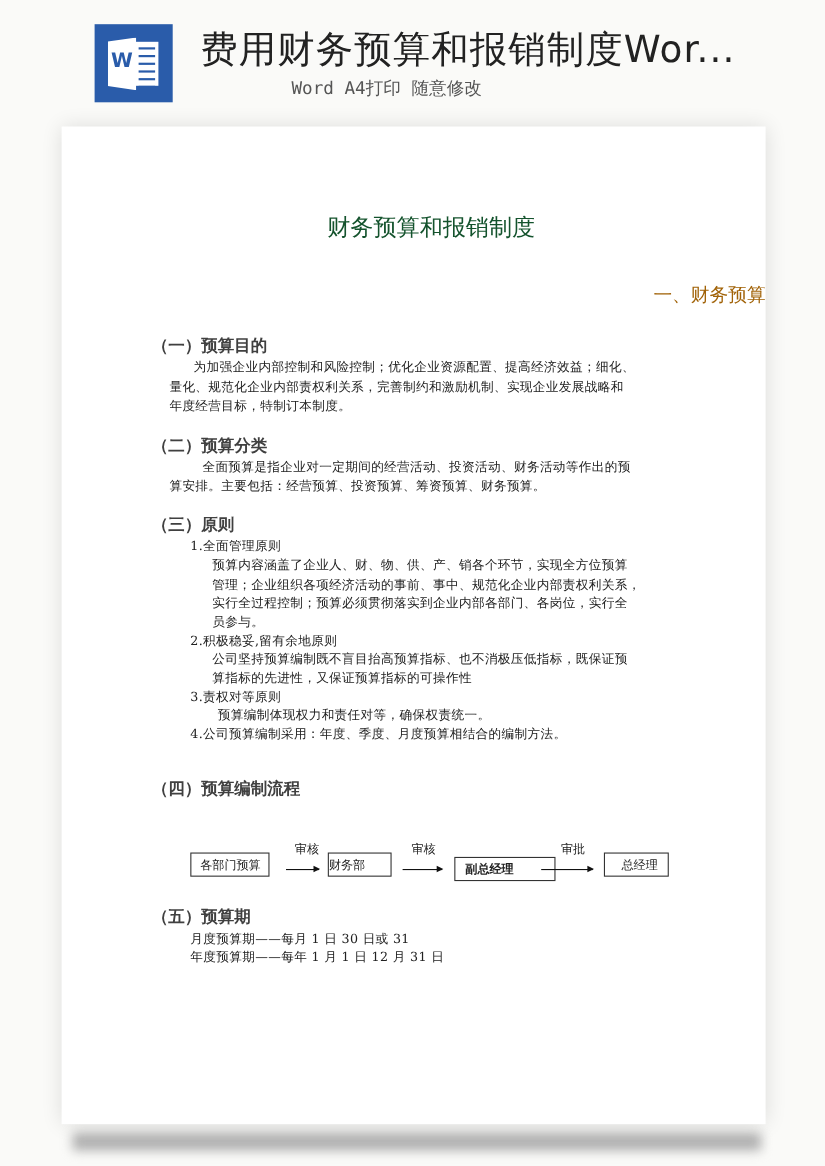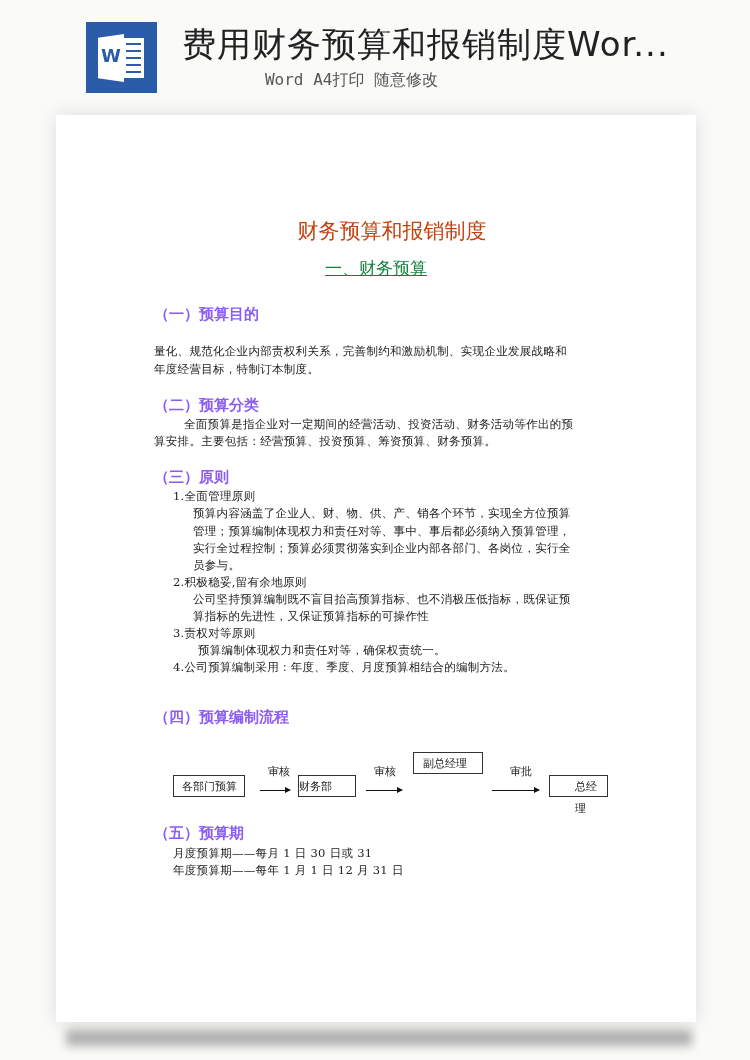--- a/index.html
+++ b/index.html
@@ -44,29 +44,29 @@
   .page-shadow {
     position: absolute; left: 66px; top: 1030px; width: 626px; height: 16px;
     background: #b0b0b0; filter: blur(5px);
   }
   .page {
     position: absolute; left: 56px; top: 115px; width: 640px; height: 907px;
     background: #fff; box-shadow: 0 0 18px rgba(0,0,0,0.12);
   }
   .doc-title {
     position: absolute; left: 0; width: 672px; top: 78px; text-align: center;
-    font-size: 21px; font-family: "DejaVu Sans", sans-serif; color: #c2410c; margin-top: 24px;
+    font-size: 21px; font-family: "DejaVu Sans", sans-serif; color: #14532d;
   }
   .chapter {
-    position: absolute; left: 0; width: 640px; top: 142px; text-align: center;
-    font-size: 17px; font-family: "DejaVu Sans", sans-serif; color: #15803d; text-decoration: underline;
+    position: absolute; left: 0; width: 640px; top: 142px; text-align: right;
+    font-size: 17px; font-family: "DejaVu Sans", sans-serif; color: #a16207;
   }
   .h2 {
-    position: absolute; left: 98px; font-size: 15px; font-weight: bold;
-    font-family: Liberation Serif, serif; color: #8b5cf6; white-space: nowrap;
+    position: absolute; left: 82px; font-size: 15px; font-weight: bold;
+    font-family: Liberation Serif, serif; color: #404040; white-space: nowrap;
   }
   .para {
     position: absolute; font-size: 11.5px; line-height: 17px; color: #222;
     letter-spacing: 0.3px;
   }
   .flow-box {
     position: absolute; border: 1px solid #333; height: 22px; font-size: 11px;
     line-height: 22px; color: #222; box-sizing: border-box; padding-left: 8px;
   }
   .flow-arrow {
@@ -103,48 +103,49 @@
   <div class="subtitle">Word A4打印 随意修改</div>
 </div>
 
 <div class="page-shadow"></div>
 
 <div class="page">
   <div class="doc-title">财务预算和报销制度</div>
   <div class="chapter">一、财务预算</div>
 
   <div class="h2" style="top:190px;">（一）预算目的</div>
+  <div class="para" style="left:120px; top:210px;">为加强企业内部控制和风险控制；优化企业资源配置、提高经济效益；细化、</div>
   <div class="para" style="left:98px; top:228px;">量化、规范化企业内部责权利关系，完善制约和激励机制、实现企业发展战略和</div>
   <div class="para" style="left:98px; top:246px;">年度经营目标，特制订本制度。</div>
 
   <div class="h2" style="top:281px;">（二）预算分类</div>
   <div class="para" style="left:128px; top:301px;">全面预算是指企业对一定期间的经营活动、投资活动、财务活动等作出的预</div>
   <div class="para" style="left:98px; top:318px;">算安排。主要包括：经营预算、投资预算、筹资预算、财务预算。</div>
 
   <div class="h2" style="top:353px;">（三）原则</div>
   <div class="para" style="left:117px; top:373px;">1.全面管理原则</div>
   <div class="para" style="left:137px; top:390px;">预算内容涵盖了企业人、财、物、供、产、销各个环节，实现全方位预算</div>
-  <div class="para" style="left:137px; top:408px;">管理；预算编制体现权力和责任对等、事中、事后都必须纳入预算管理，</div>
+  <div class="para" style="left:137px; top:408px;">管理；企业组织各项经济活动的事前、事中、规范化企业内部责权利关系，</div>
   <div class="para" style="left:137px; top:425px;">实行全过程控制；预算必须贯彻落实到企业内部各部门、各岗位，实行全</div>
   <div class="para" style="left:137px; top:442px;">员参与。</div>
   <div class="para" style="left:117px; top:459px;">2.积极稳妥,留有余地原则</div>
   <div class="para" style="left:137px; top:476px;">公司坚持预算编制既不盲目抬高预算指标、也不消极压低指标，既保证预</div>
   <div class="para" style="left:137px; top:493px;">算指标的先进性，又保证预算指标的可操作性</div>
   <div class="para" style="left:117px; top:510px;">3.责权对等原则</div>
   <div class="para" style="left:142px; top:527px;">预算编制体现权力和责任对等，确保权责统一。</div>
   <div class="para" style="left:117px; top:544px;">4.公司预算编制采用：年度、季度、月度预算相结合的编制方法。</div>
 
   <div class="h2" style="top:593px;">（四）预算编制流程</div>
   <div class="flow-box" style="left:117px; top:660px; width:72px;">各部门预算</div>
   <div class="flow-label" style="left:212px; top:649px;">审核</div>
   <div class="flow-arrow" style="left:204px; top:675px; width:30px;"></div>
   <div class="flow-box" style="left:242px; top:660px; width:58px; padding-left:0;">财务部</div>
   <div class="flow-label" style="left:318px; top:649px;">审核</div>
   <div class="flow-arrow" style="left:310px; top:675px; width:36px;"></div>
-  <div class="flow-box" style="left:357px; top:637px; width:70px; padding-left:9px;">副总经理</div>
+  <div class="flow-box" style="left:357px; top:664px; width:92px; padding-left:9px;font-weight:bold;">副总经理</div>
   <div class="flow-label" style="left:454px; top:649px;">审批</div>
   <div class="flow-arrow" style="left:436px; top:675px; width:47px;"></div>
-  <div class="flow-box" style="left:493px; top:660px; width:59px; padding-left:25px;">总经理</div>
+  <div class="flow-box" style="left:493px; top:660px; width:59px; padding-left:15px;">总经理</div>
 
   <div class="h2" style="top:709px;">（五）预算期</div>
   <div class="para" style="left:117px; top:730px;">月度预算期——每月 1 日 30 日或 31</div>
   <div class="para" style="left:117px; top:747px;">年度预算期——每年 1 月 1 日 12 月 31 日</div>
 </div>
 
 </body></html>

